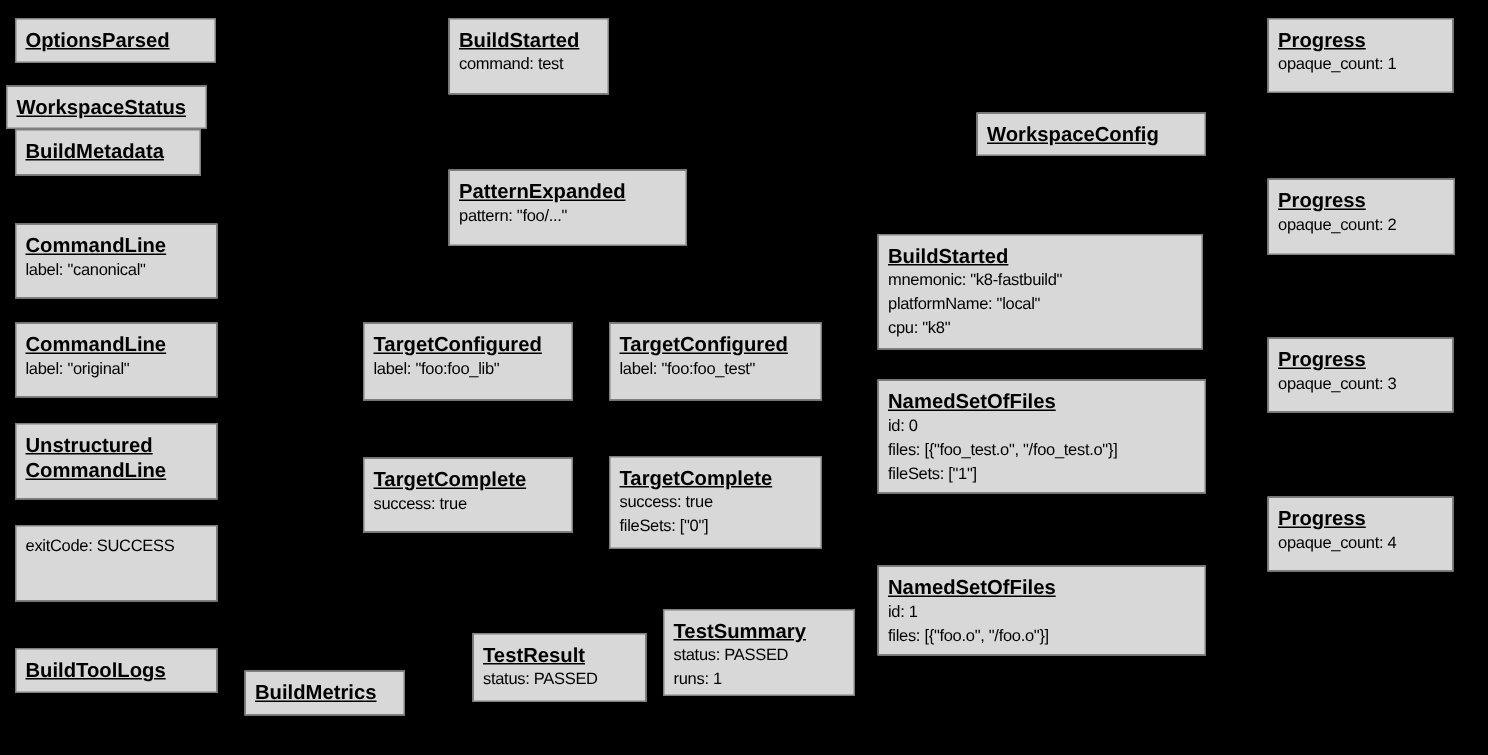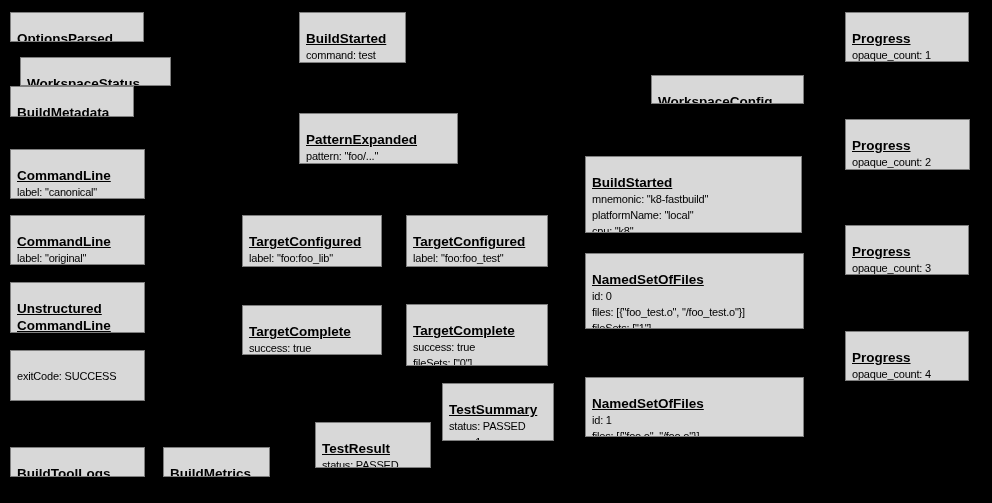--- a/index.html
+++ b/index.html
@@ -8,21 +8,21 @@
     width:992px;height:503px;
     background:#000000;
     overflow:hidden;
     font-family:"Liberation Sans", sans-serif;
   }
   .node{
     position:absolute;
     background:#d8d8d8;
     border:1px solid #7f7f7f;
     box-sizing:border-box;
-    padding:17px 6px 0 6px;
+    padding:5px 6px 0 6px;
     color:#000000;
     overflow:hidden;
   }
   .nt{
     font-weight:bold;
     font-size:13.5px;
     line-height:17px;
     text-decoration:underline;
     white-space:nowrap;
   }
@@ -35,21 +35,21 @@
 </style>
 </head>
 <body>
 
 <div class="canvas">
 
   <div class="node" style="left:10px;top:12px;width:134px;height:30px">
     <div class="nt">OptionsParsed</div>
   </div>
 
-  <div class="node" style="left:20px;top:57px;width:151px;height:29px">
+  <div class="node" style="left:4px;top:57px;width:134px;height:29px">
     <div class="nt">WorkspaceStatus</div>
   </div>
 
   <div class="node" style="left:10px;top:86px;width:124px;height:31px">
     <div class="nt">BuildMetadata</div>
   </div>
 
   <div class="node" style="left:10px;top:149px;width:135px;height:50px">
     <div class="nt">CommandLine</div>
     <div class="na">label: "canonical"</div>
@@ -62,21 +62,21 @@
 
   <div class="node" style="left:10px;top:282px;width:135px;height:51px">
     <div class="nt">Unstructured</div>
     <div class="nt">CommandLine</div>
   </div>
 
   <div class="node" style="left:10px;top:350px;width:135px;height:51px">
     <div class="na">exitCode: SUCCESS</div>
   </div>
 
-  <div class="node" style="left:10px;top:447px;width:135px;height:30px">
+  <div class="node" style="left:10px;top:432px;width:135px;height:30px">
     <div class="nt">BuildToolLogs</div>
   </div>
 
   <div class="node" style="left:163px;top:447px;width:107px;height:30px">
     <div class="nt">BuildMetrics</div>
   </div>
 
   <div class="node" style="left:299px;top:12px;width:107px;height:51px">
     <div class="nt">BuildStarted</div>
     <div class="na">command: test</div>
@@ -106,21 +106,21 @@
     <div class="nt">TargetConfigured</div>
     <div class="na">label: "foo:foo_test"</div>
   </div>
 
   <div class="node" style="left:406px;top:304px;width:142px;height:62px">
     <div class="nt">TargetComplete</div>
     <div class="na">success: true</div>
     <div class="na">fileSets: ["0"]</div>
   </div>
 
-  <div class="node" style="left:442px;top:383px;width:112px;height:58px">
+  <div class="node" style="left:442px;top:406px;width:128px;height:58px">
     <div class="nt">TestSummary</div>
     <div class="na">status: PASSED</div>
     <div class="na">runs: 1</div>
   </div>
 
   <div class="node" style="left:651px;top:75px;width:153px;height:29px">
     <div class="nt">WorkspaceConfig</div>
   </div>
 
   <div class="node" style="left:585px;top:156px;width:217px;height:77px">

